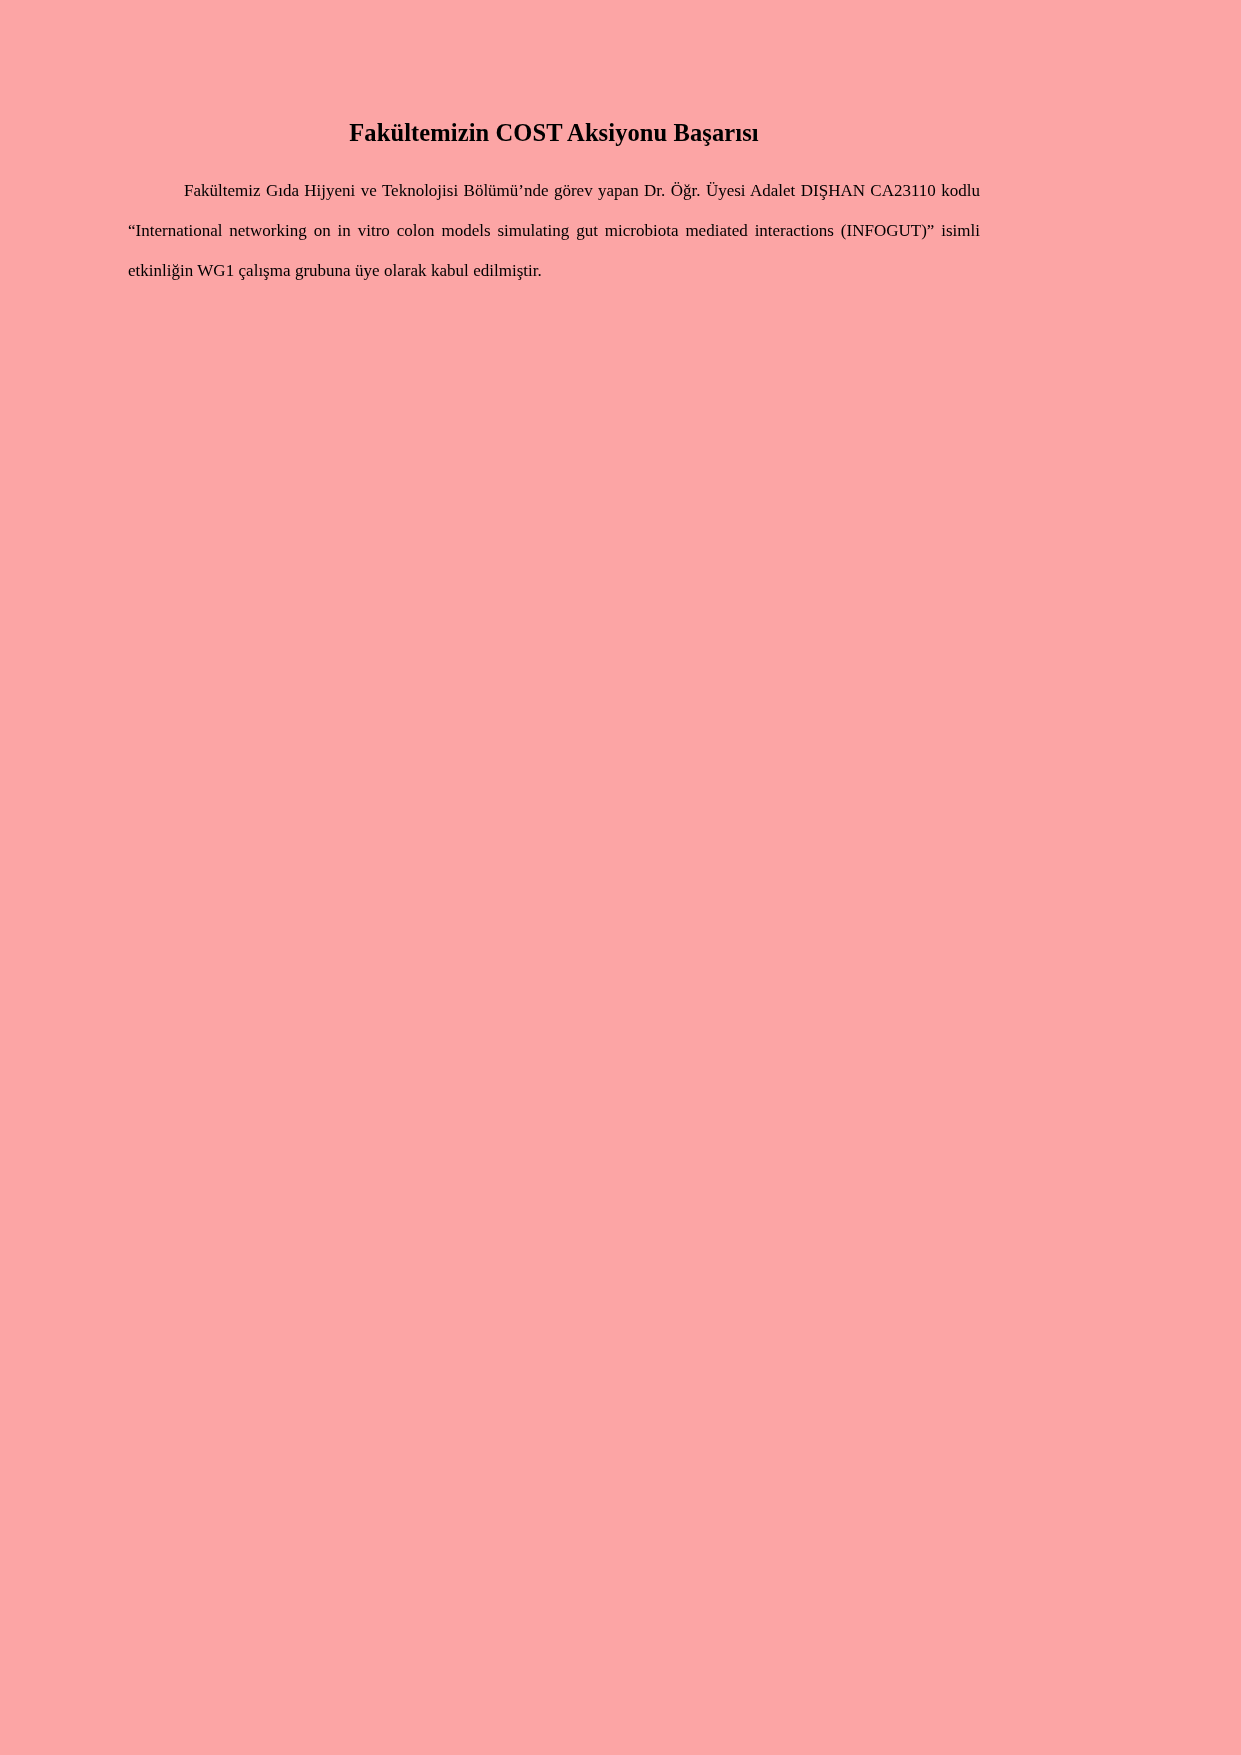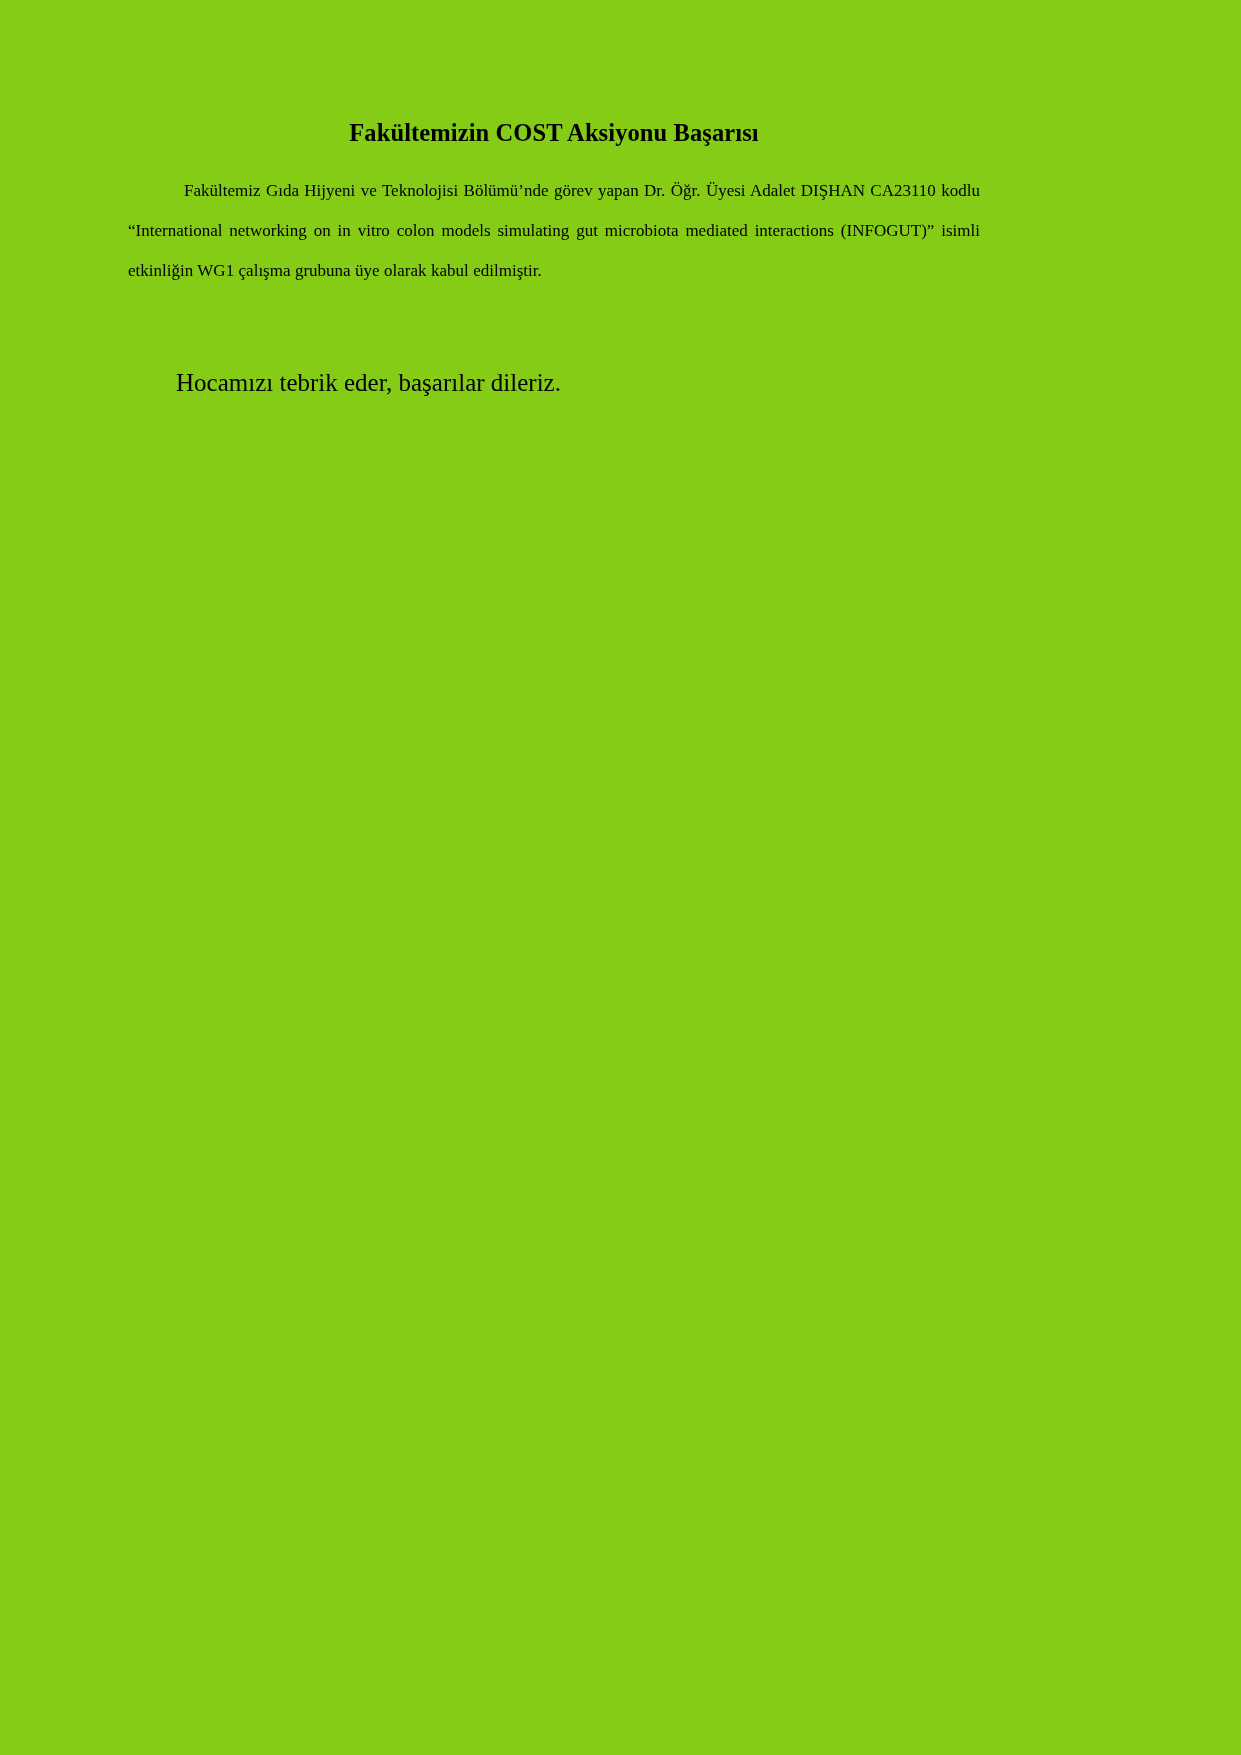--- a/index.html
+++ b/index.html
@@ -9,21 +9,21 @@
     background: #ffffff;
   }
   body {
     font-family: "Liberation Serif", serif;
     color: #000000;
   }
   .page {
     position: relative;
     width: 1241px;
     height: 1755px;
-    background: #84cc16;
+    background: #fca5a5;
     box-sizing: border-box;
     overflow: hidden;
   }
   .content {
     position: absolute;
     left: 128px;
     top: 118px;
     width: 852px;
   }
   .doc-title {
@@ -59,16 +59,15 @@
 
 <div class="page">
   <div class="content">
 
     <h1 class="doc-title">Fakültemizin COST Aksiyonu Başarısı</h1>
 
     <p class="body-paragraph">Fakültemiz Gıda Hijyeni ve Teknolojisi Bölümü’nde görev yapan Dr. Öğr. Üyesi Adalet DIŞHAN CA23110 kodlu “International networking on in vitro colon models simulating gut microbiota mediated interactions (INFOGUT)” isimli etkinliğin WG1 çalışma grubuna üye olarak kabul edilmiştir.</p>
 
     <div class="spacer-block"></div>
 
-    <p class="closing-paragraph">Hocamızı tebrik eder, başarılar dileriz.</p>
 
   </div>
 </div>
 
 </body></html>

